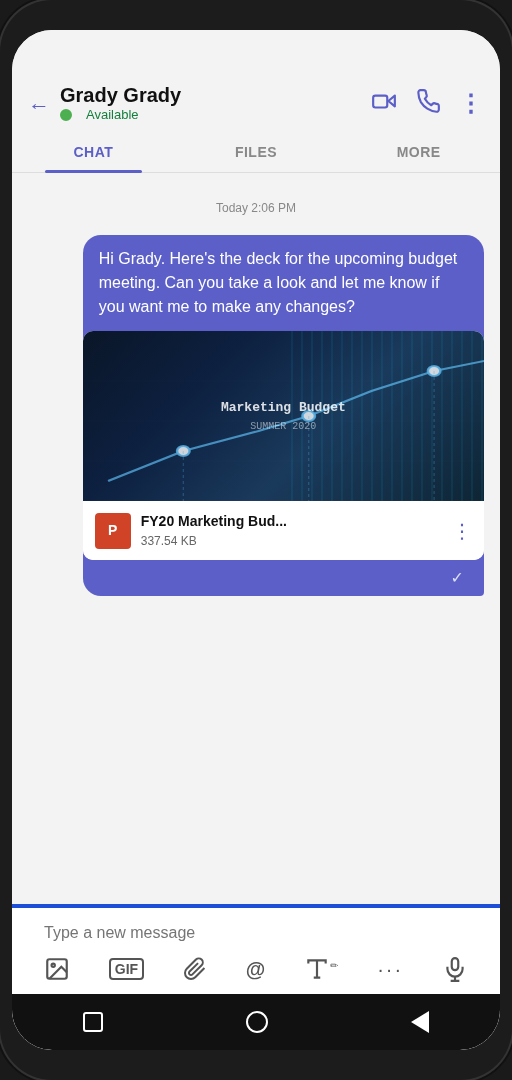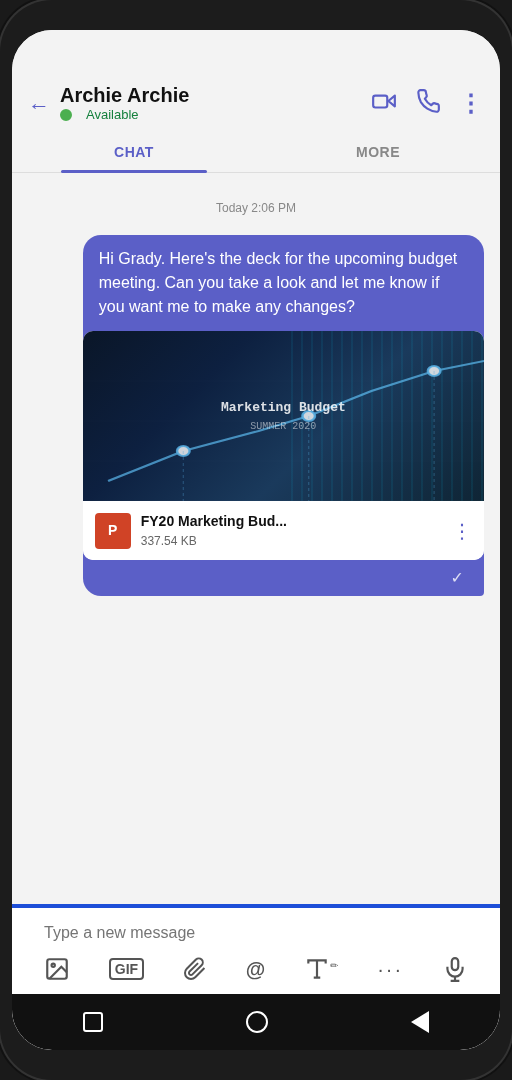--- a/index.html
+++ b/index.html
@@ -331,21 +331,21 @@
   <div class="camera-pill"></div>
   <div class="phone-screen">
 
     <div class="status-bar"></div>
 
     <div class="header">
       <div class="header-top">
         <div class="header-left">
           <span class="back-btn">←</span>
           <div class="contact-info">
-            <span class="contact-name">Archie Archie</span>
+            <span class="contact-name">Grady Grady</span>
             <div class="contact-status">
               <span class="status-dot"></span>
               <span>Available</span>
             </div>
           </div>
         </div>
         <div class="header-actions">
 
           <span>
             <svg viewBox="0 0 24 24" fill="none" stroke="#5b5fc7" stroke-width="2" stroke-linecap="round" stroke-linejoin="round">
@@ -360,20 +360,21 @@
             </svg>
           </span>
 
           <span style="color:#5b5fc7; font-size:24px; letter-spacing:1px; font-weight:700;">⋮</span>
         </div>
       </div>
     </div>
 
     <div class="tabs">
       <div class="tab active">CHAT</div>
+      <div class="tab">FILES</div>
       <div class="tab">MORE</div>
     </div>
 
     <div class="chat-area">
       <div class="timestamp">Today 2:06 PM</div>
 
       <div class="message-bubble">
         <div class="message-text">Hi Grady. Here's the deck for the upcoming budget meeting. Can you take a look and let me know if you want me to make any changes?</div>
 
         <div class="attachment-card">

